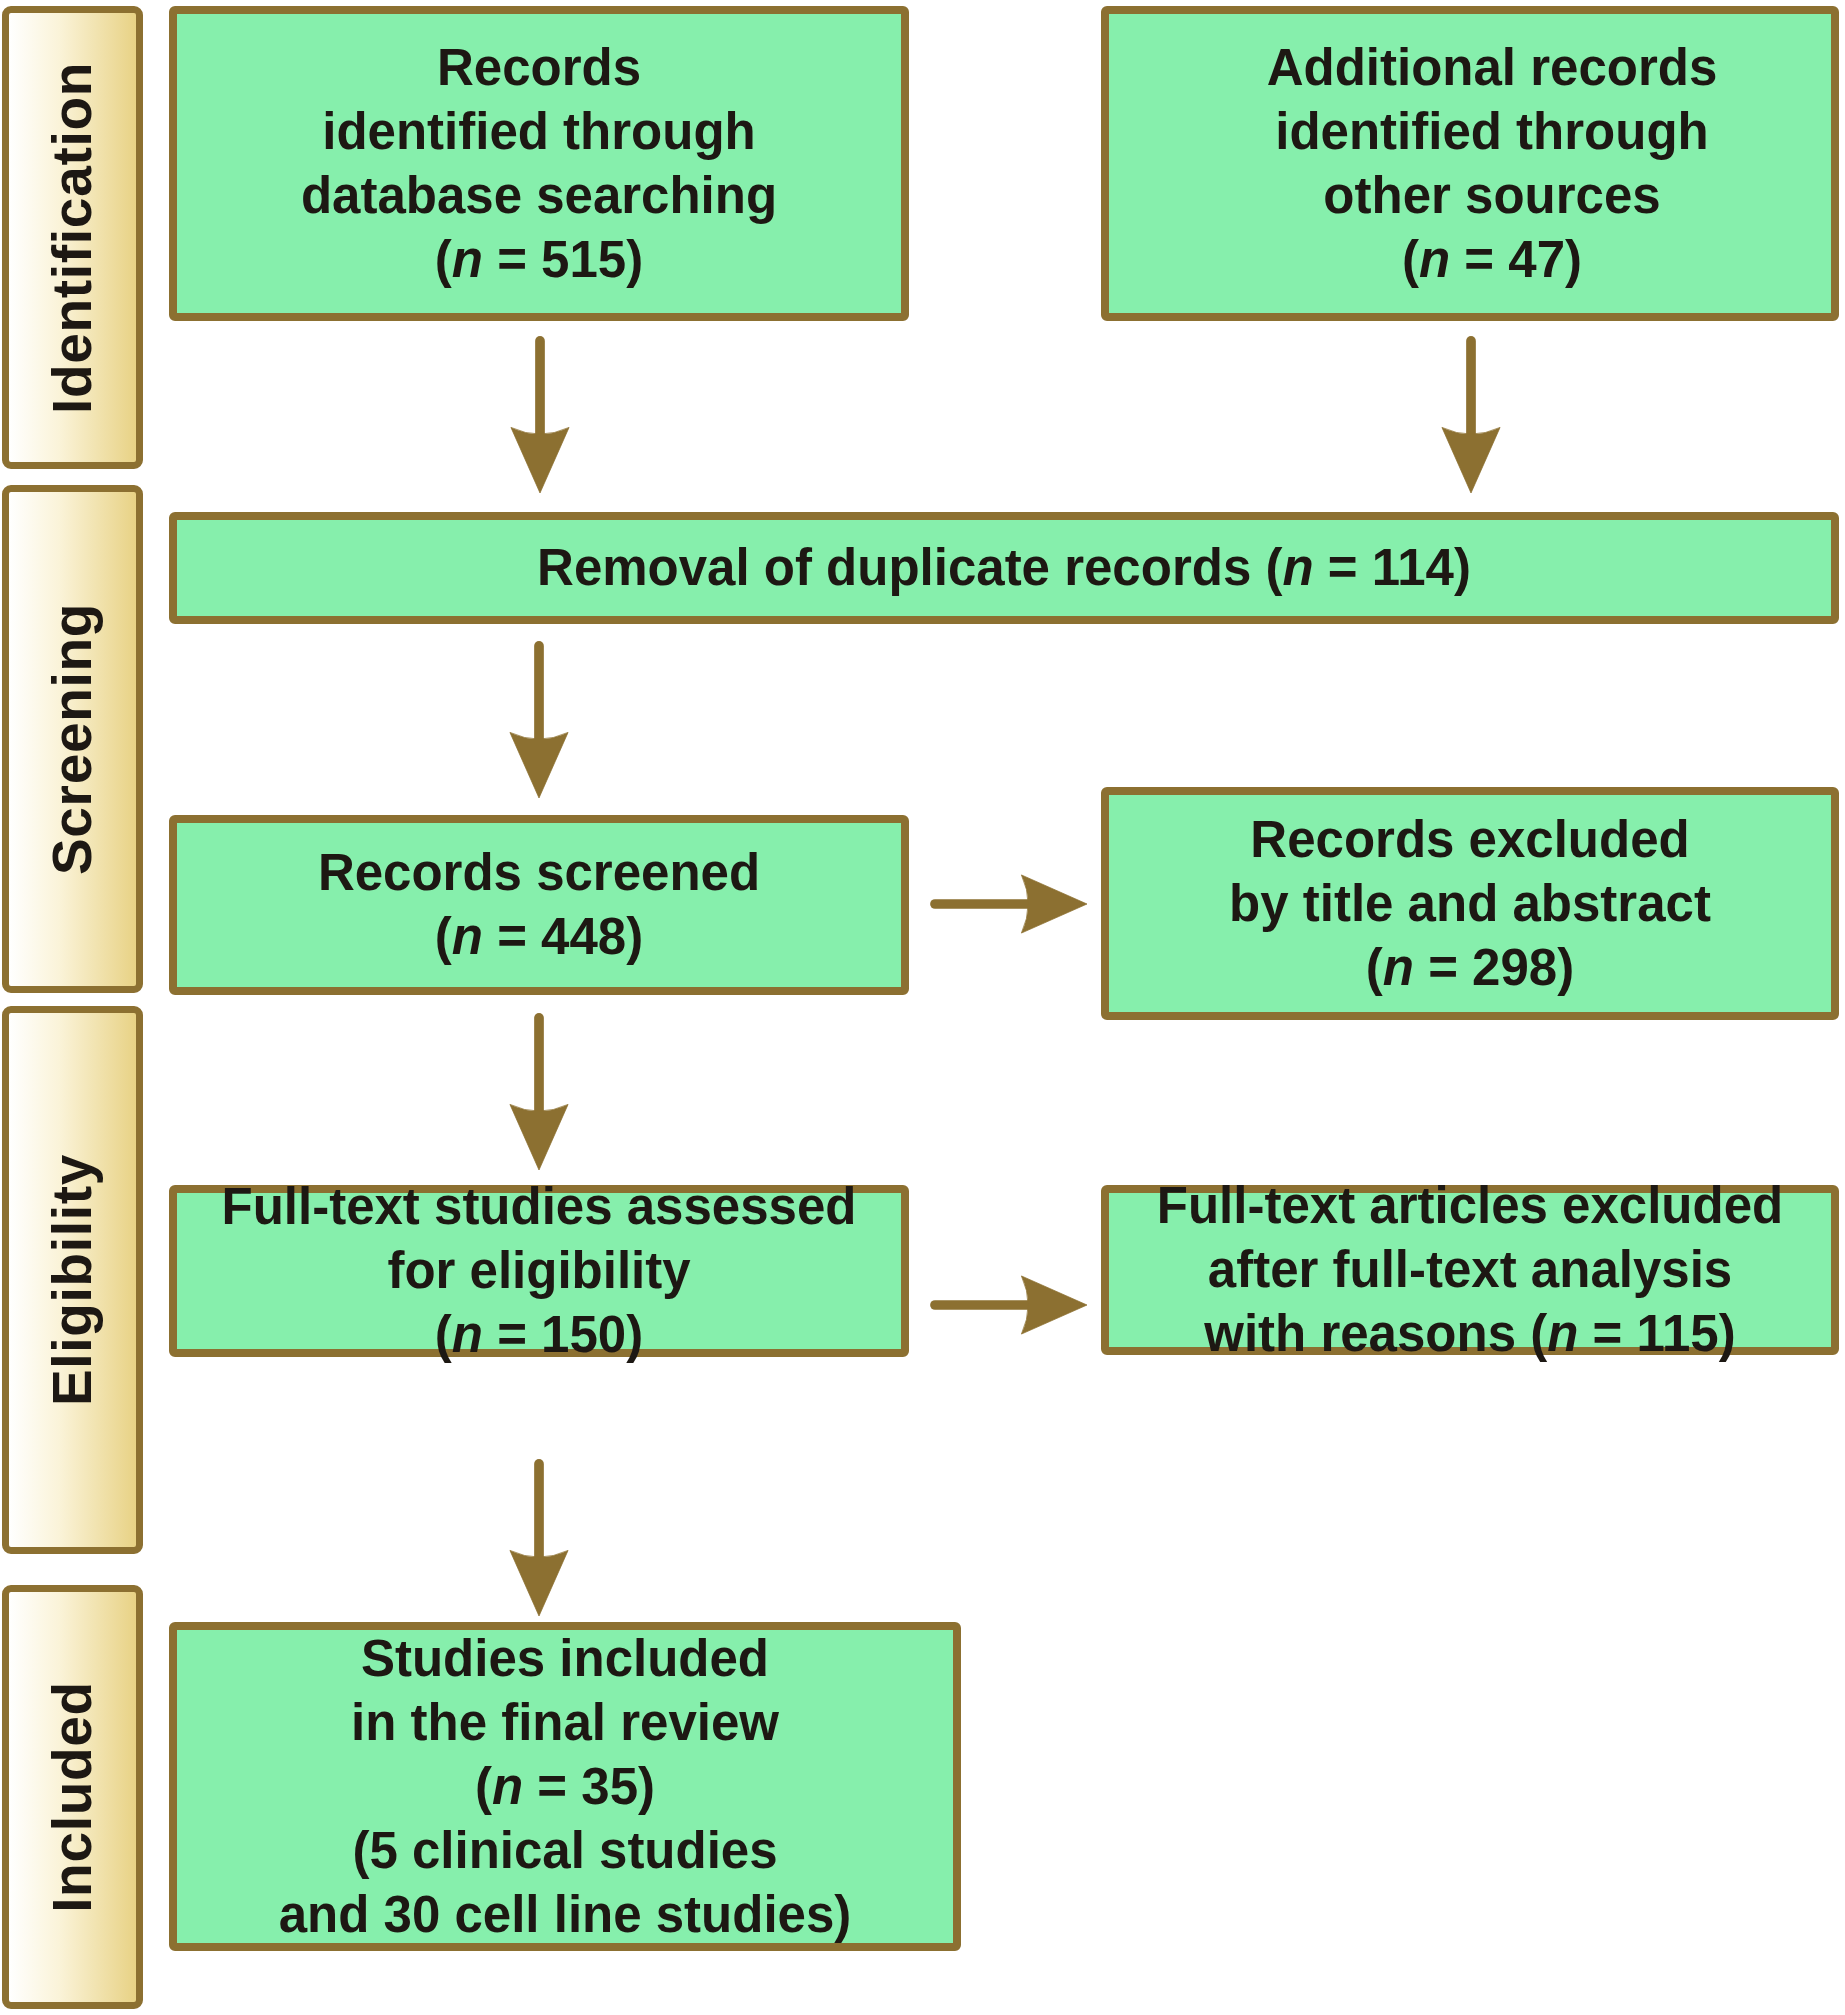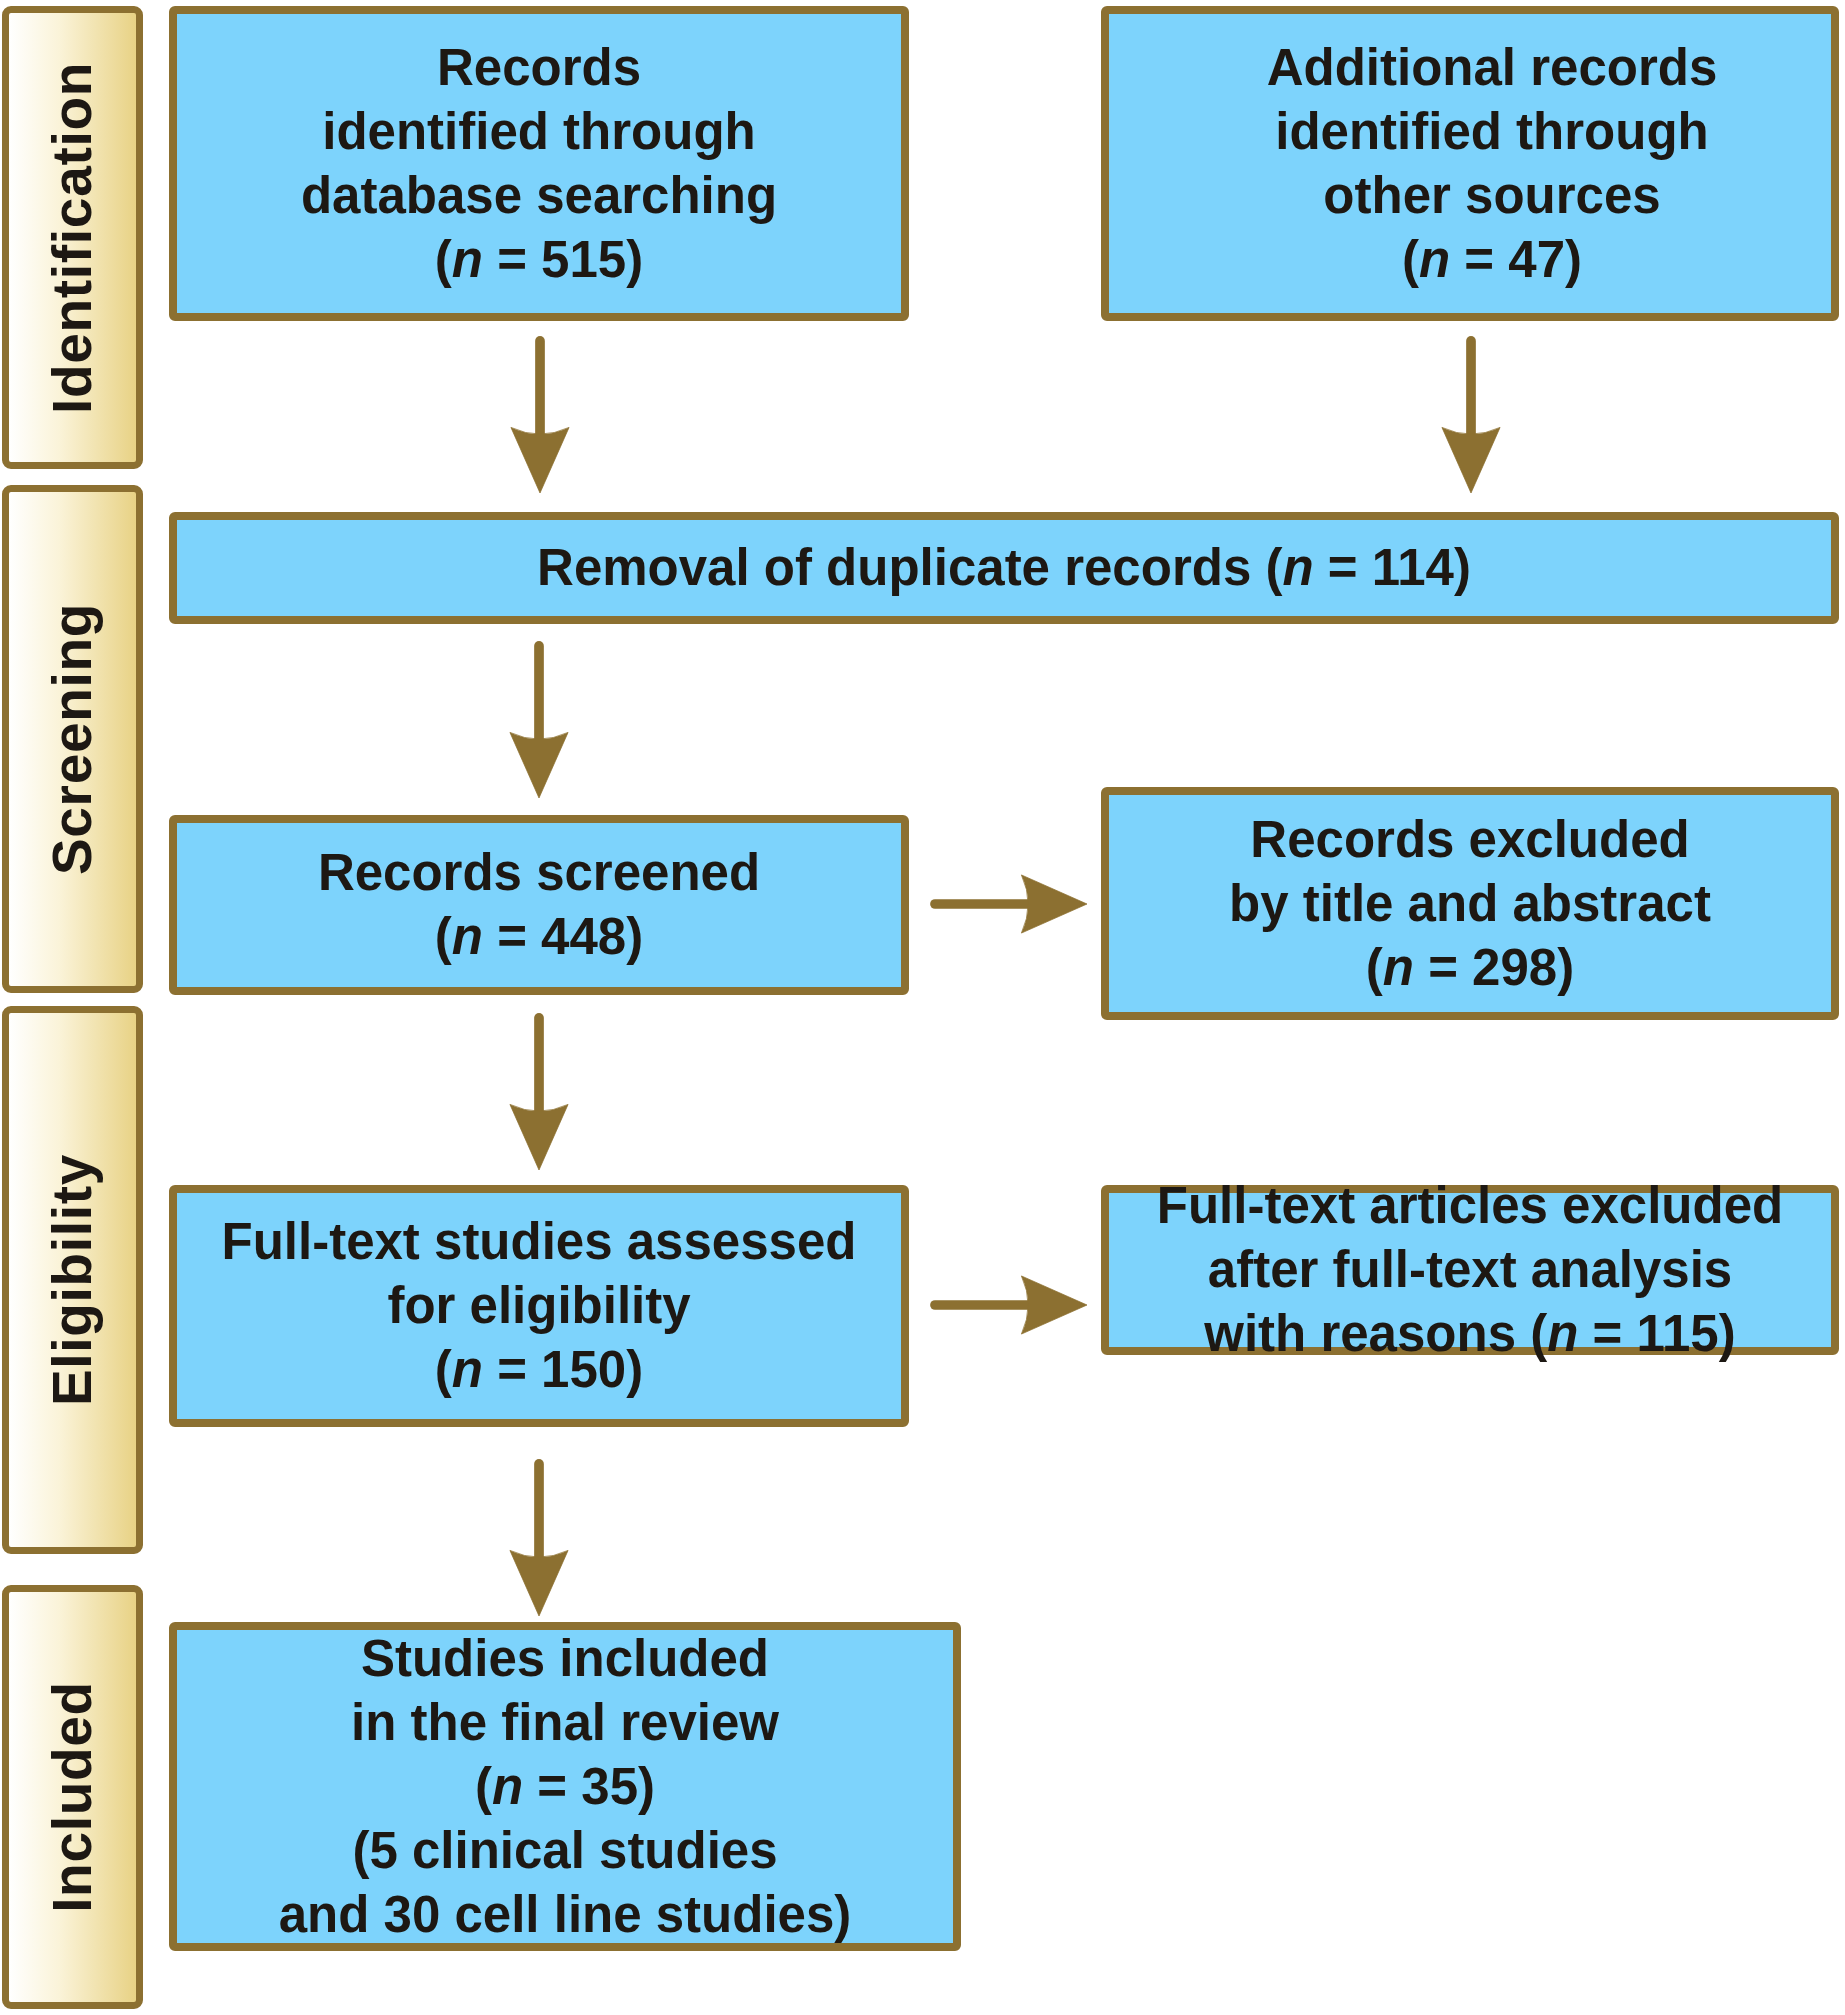--- a/index.html
+++ b/index.html
@@ -30,21 +30,21 @@
     top:50%;left:50%;
     transform:translate(-50%,-50%) rotate(-90deg);
     white-space:nowrap;
     font-size:55px;
     font-weight:bold;
     letter-spacing:0.7px;
   }
   .box{
     position:absolute;
     box-sizing:border-box;
-    background:#7dd3fc;
+    background:#86efac;
     border:8.2px solid var(--accent);
     border-radius:6px;
     display:flex;
     flex-direction:column;
     justify-content:center;
     align-items:center;
     text-align:center;
     font-size:51px;
     font-weight:bold;
     line-height:64px;
@@ -118,21 +118,21 @@
     <span class="ln">Records excluded</span>
     <span class="ln">by title and abstract</span>
     <span class="ln"><span>(</span><i>n</i><span> = 298)</span></span>
   </div>
 
   <svg class="arrow" style="left:509px;top:1012px;" width="60" height="158" viewBox="0 0 80 212">
     <line x1="40" y1="8" x2="40" y2="135" stroke-width="13" stroke-linecap="round"></line>
     <path d="M 40 212 L 1 124 Q 40 142 79 124 Z" stroke="none"></path>
   </svg>
 
-  <div class="box" style="left:169px;top:1185px;width:740px;height:242px;">
+  <div class="box" style="left:169px;top:1185px;width:740px;height:172px;">
     <span class="ln">Full-text studies assessed</span>
     <span class="ln">for eligibility</span>
     <span class="ln"><span>(</span><i>n</i><span> = 150)</span></span>
   </div>
 
   <svg class="arrow" style="left:929px;top:1275px;" width="158" height="60" viewBox="0 0 212 80">
     <line x1="8" y1="40" x2="135" y2="40" stroke-width="13" stroke-linecap="round"></line>
     <path d="M 212 40 L 124 1 Q 142 40 124 79 Z" stroke="none"></path>
   </svg>
 

